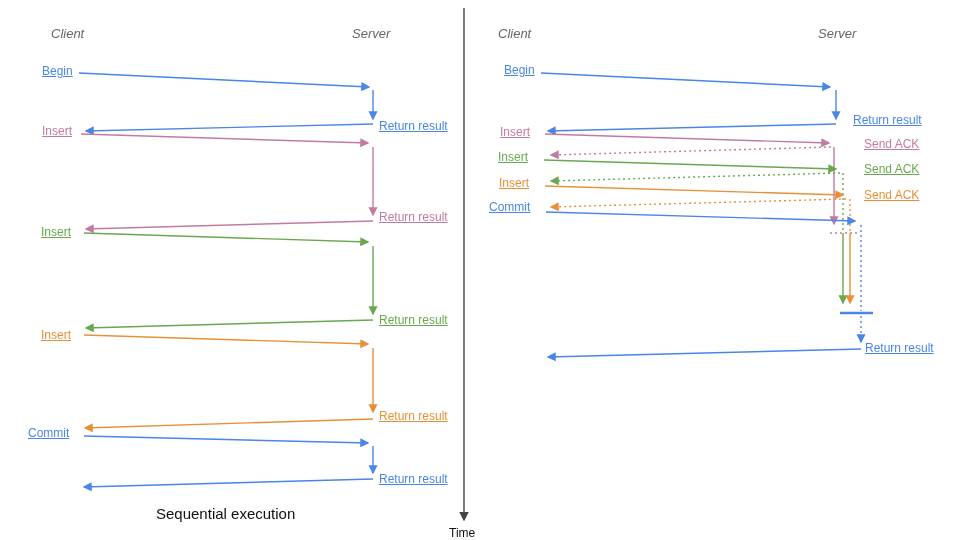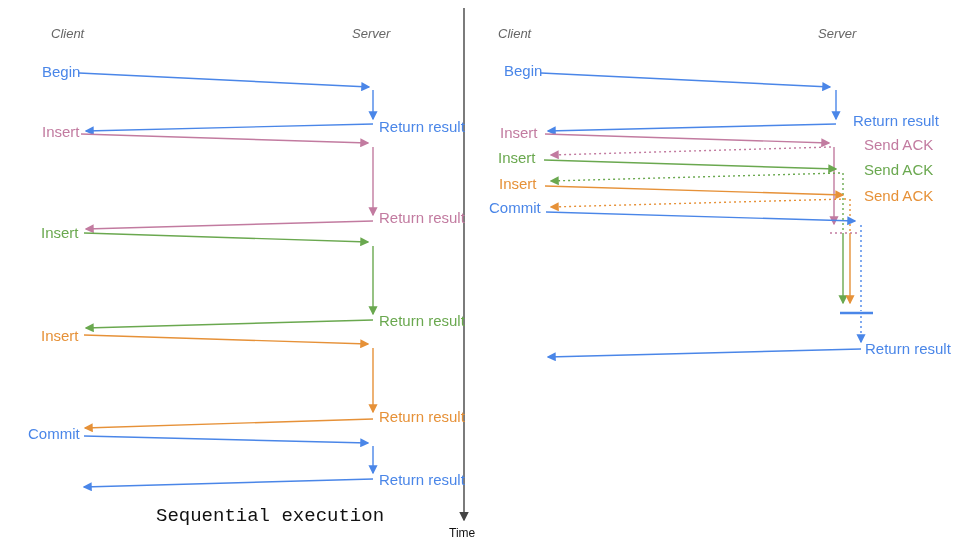--- a/index.html
+++ b/index.html
@@ -13,25 +13,25 @@
   }
   #wires{position:absolute;left:0;top:0;width:960px;height:540px;}
   .st-blue{stroke:var(--c-blue);}   .f-blue{fill:var(--c-blue);}
   .st-pink{stroke:var(--c-pink);}   .f-pink{fill:var(--c-pink);}
   .st-green{stroke:var(--c-green);} .f-green{fill:var(--c-green);}
   .st-orange{stroke:var(--c-orange);} .f-orange{fill:var(--c-orange);}
   .st-axis{stroke:var(--c-axis);}   .f-axis{fill:var(--c-axis);}
   .wire{fill:none;stroke-width:1.4;}
   .dash{stroke-dasharray:2 3;}
   .bar{stroke-width:2.6;}
-  .lbl{position:absolute;font-size:15px;line-height:13px;white-space:nowrap;}
+  .lbl{position:absolute;font-size:12px;line-height:13px;white-space:nowrap;text-decoration:underline;}
   .tc-blue{color:var(--c-blue);} .tc-pink{color:var(--c-pink);}
   .tc-green{color:var(--c-green);} .tc-orange{color:var(--c-orange);}
   .actor{position:absolute;font-size:13px;font-style:italic;color:var(--c-actor);white-space:nowrap;}
-  .caption{position:absolute;font-size:19px;color:var(--c-caption);width:160px;text-align:right;white-space:nowrap;font-family:Liberation Mono, monospace;}
+  .caption{position:absolute;font-size:15px;color:var(--c-caption);width:160px;text-align:left;white-space:nowrap;}
   .timelbl{position:absolute;font-size:12px;color:var(--c-caption);white-space:nowrap;}
 </style>
 </head>
 <body>
 
 <div id="stage">
 
   <svg id="wires" viewBox="0 0 960 540" xmlns="http://www.w3.org/2000/svg">
     <defs>
       <marker id="ar-blue" viewBox="0 0 10 10" refX="8.5" refY="5" markerWidth="6.5" markerHeight="6.5" orient="auto-start-reverse">

